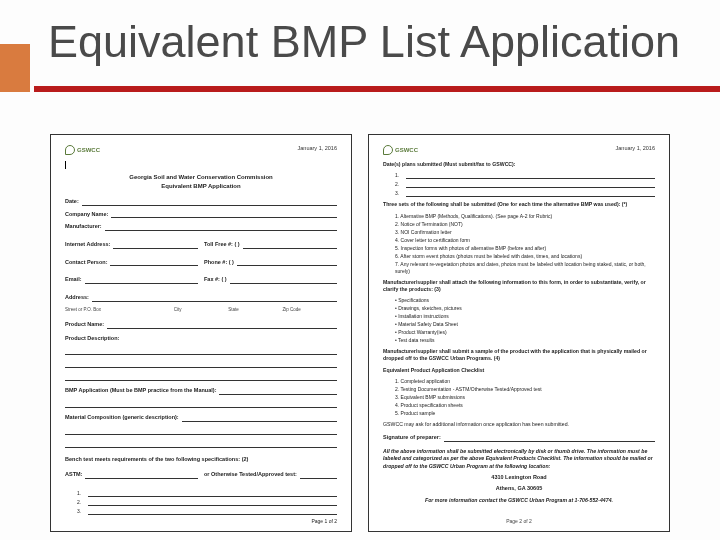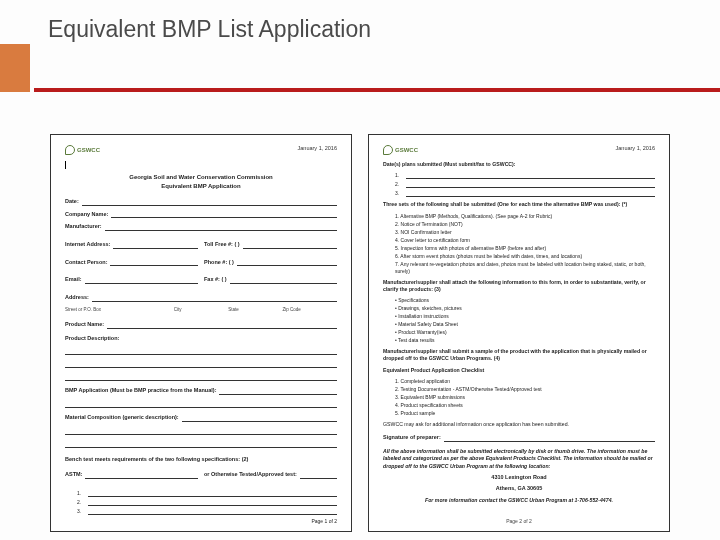--- a/index.html
+++ b/index.html
@@ -16,26 +16,26 @@
     padding: 8px 0 0 0;
   }
   .accent-block {
     width: 30px;
     height: 48px;
     background: #d97b3f;
     margin-top: 36px;
     margin-right: 4px;
   }
   .title-text {
-    font-size: 23px;
+    font-size: 45px;
     color: #4a4a4a;
     font-weight: 400;
     padding: 8px 0 8px 14px;
     flex: 1;
-    border-bottom: 4px solid #b91c1c;
+    border-bottom: 6px solid #b91c1c;
     letter-spacing: 0;
   }
   .pages-wrap {
     display: flex;
     gap: 16px;
     padding: 42px 44px 0 44px;
     justify-content: center;
   }
   .page {
     width: 302px;

